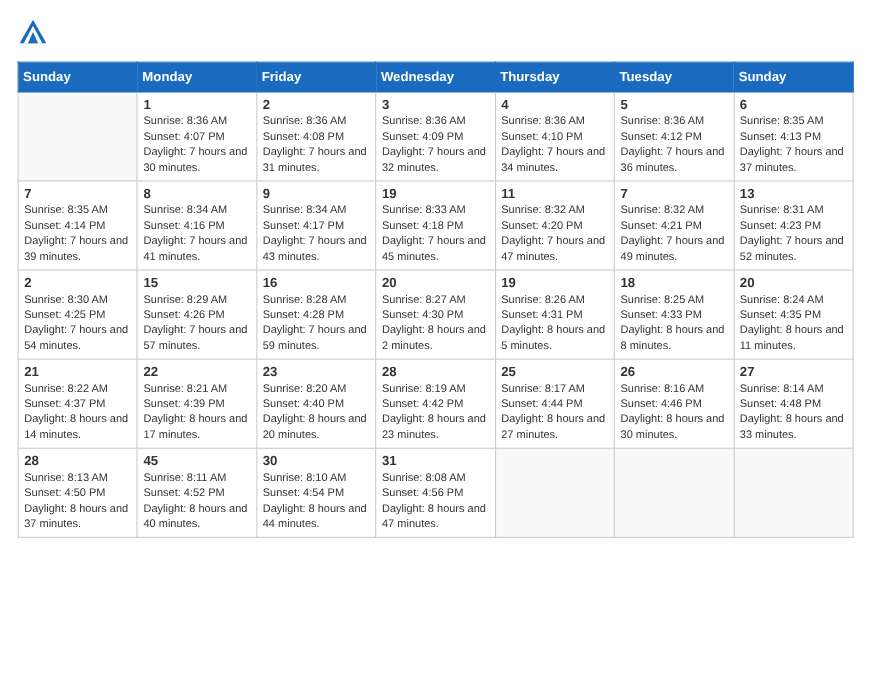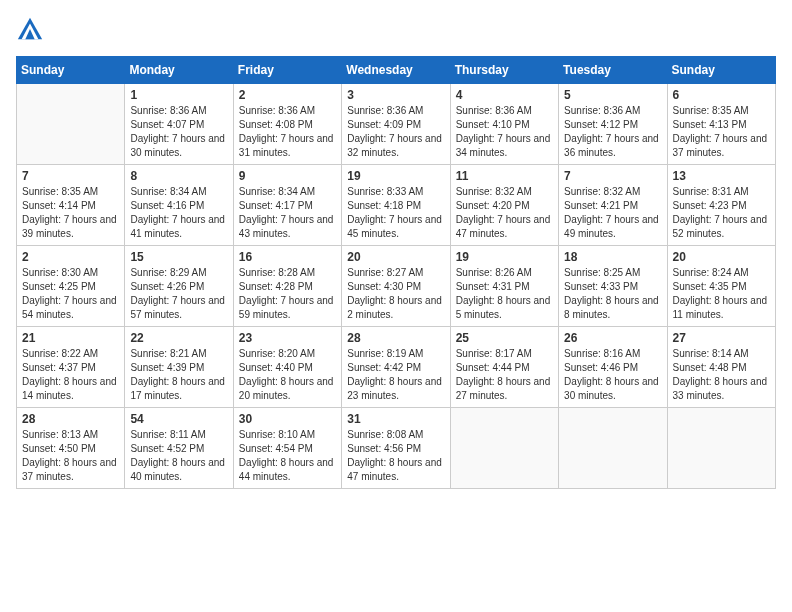--- a/index.html
+++ b/index.html
@@ -241,21 +241,21 @@
             <span class="day-number">27</span>
             <div class="day-info">Sunrise: 8:14 AM<br>Sunset: 4:48 PM<br>Daylight: 8 hours and 33 minutes.</div>
           </td>
         </tr>
         <tr>
           <td>
             <span class="day-number">28</span>
             <div class="day-info">Sunrise: 8:13 AM<br>Sunset: 4:50 PM<br>Daylight: 8 hours and 37 minutes.</div>
           </td>
           <td>
-            <span class="day-number">54</span>
+            <span class="day-number">45</span>
             <div class="day-info">Sunrise: 8:11 AM<br>Sunset: 4:52 PM<br>Daylight: 8 hours and 40 minutes.</div>
           </td>
           <td>
             <span class="day-number">30</span>
             <div class="day-info">Sunrise: 8:10 AM<br>Sunset: 4:54 PM<br>Daylight: 8 hours and 44 minutes.</div>
           </td>
           <td>
             <span class="day-number">31</span>
             <div class="day-info">Sunrise: 8:08 AM<br>Sunset: 4:56 PM<br>Daylight: 8 hours and 47 minutes.</div>
           </td>

